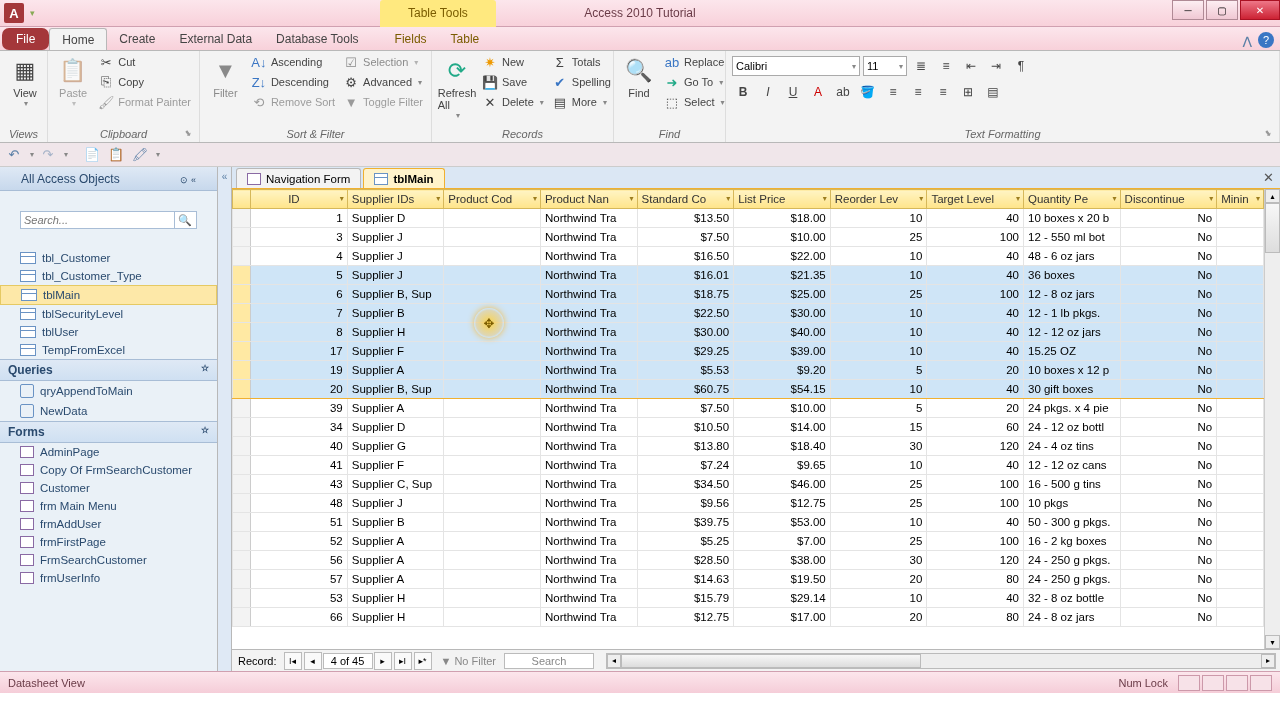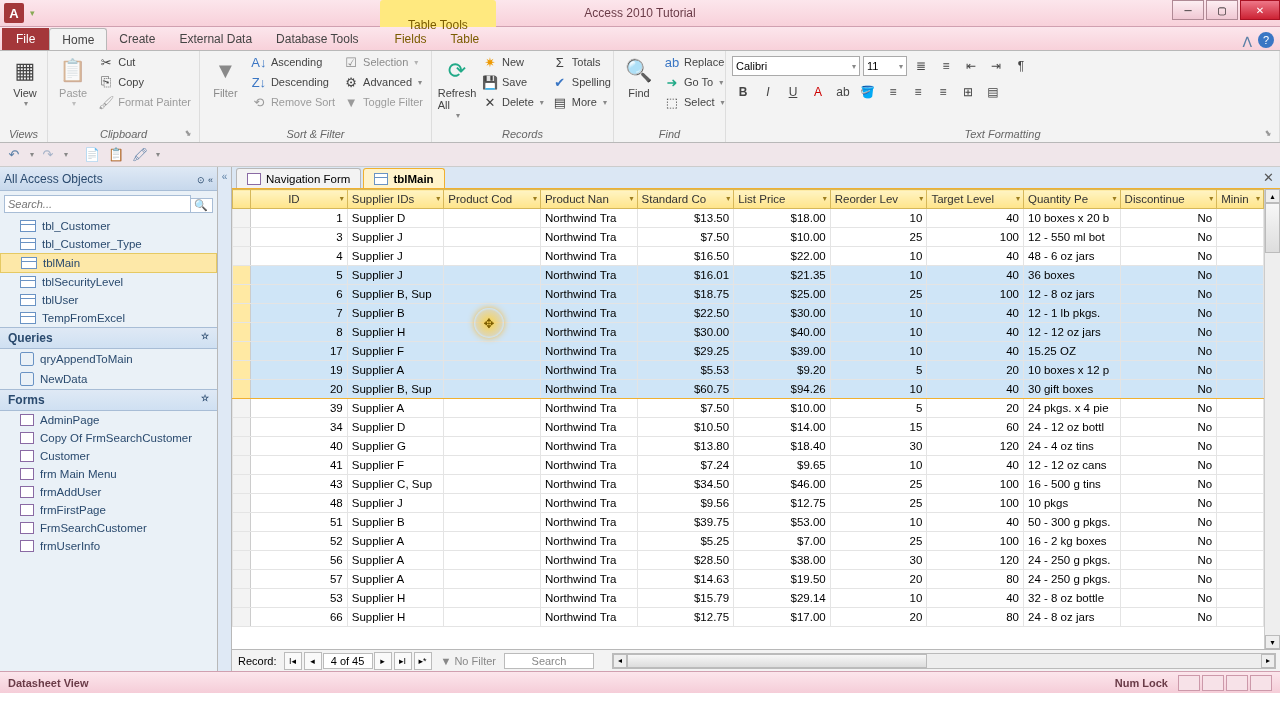--- a/index.html
+++ b/index.html
@@ -1,29 +1,29 @@
 <!DOCTYPE html>
 <html><head>
 <meta charset="utf-8">
 <style>
 * { box-sizing: border-box; margin: 0; padding: 0; font-family: "Segoe UI", Tahoma, sans-serif; }
 body { width: 1280px; height: 720px; overflow: hidden; background: #fff; font-size: 12px; }
 
 
 .titlebar { height: 27px; background: linear-gradient(#fce6ec, #f8d1da); display: flex; align-items: center; position: relative; border-bottom: 1px solid #d0a0b0; }
 .titlebar .app-icon { width: 20px; height: 20px; margin: 0 4px; background: #a4373a; color: #fff; display: flex; align-items: center; justify-content: center; font-weight: bold; border-radius: 2px; font-size: 13px; }
-.titlebar .table-tools { position: absolute; left: 380px; top: 0; height: 27px; background: #ffe97f; padding: 12px 28px; line-height: 27px; border-radius: 3px 3px 0 0; color: #7a5c00; font-size: 12px; }
+.titlebar .table-tools { position: absolute; left: 380px; top: 0; height: 27px; background: #ffe97f; padding: 0 28px; line-height: 27px; border-radius: 3px 3px 0 0; color: #7a5c00; font-size: 12px; }
 .titlebar .app-title { position: absolute; left: 50%; transform: translateX(-50%); color: #6a3b47; font-size: 12px; }
 .titlebar .win-controls { position: absolute; right: 0; top: 0; display: flex; }
 .titlebar .win-btn { width: 32px; height: 20px; border: 1px solid #b08a95; background: linear-gradient(#fdeef2,#f0c8d3); display:flex; align-items:center; justify-content:center; font-size:10px; margin-left:2px; }
 .titlebar .win-btn.close { background: linear-gradient(#e78, #c23); color:#fff; border-color:#a12; width:40px; }
 
 
 .ribbon-tabs { height: 24px; background: linear-gradient(#fce6ec, #f8d1da); display: flex; align-items: flex-end; border-bottom: 1px solid #b8b8b8; }
-.file-tab { background: #a4373a; color: #fff; padding: 3px 14px; font-size: 12px; margin-left: 2px; height: 22px; display:flex; align-items:center; }
+.file-tab { background: #a4373a; color: #fff; padding: 3px 14px; font-size: 12px; margin-left: 2px; height: 22px; display:flex; align-items:center;border-radius:7px; }
 .rtab { padding: 3px 12px; font-size: 12px; color: #444; height: 22px; display:flex; align-items:center; cursor:default; }
 .rtab.active { background: #f3f3f3; border: 1px solid #b8b8b8; border-bottom: none; border-radius: 3px 3px 0 0; }
 .rtab.context { color: #7a5c00; }
 .ribbon-tabs .spacer { flex: 1; }
 .ribbon-help { padding: 0 6px; color:#5a7fa6; font-size:14px; }
 
 
 .ribbon { height: 92px; background: #f3f3f3; border-bottom: 1px solid #b8b8b8; display: flex; }
 .rgroup { border-right: 1px solid #ddd; display: flex; flex-direction: column; padding: 2px 6px 0; }
 .rgroup .body { flex:1; display:flex; align-items:flex-start; gap: 4px; }
@@ -39,22 +39,22 @@
 .fmt-row { display:flex; gap:3px; align-items:center; }
 .fmt-btn { width:22px; height:22px; border:1px solid transparent; display:flex; align-items:center; justify-content:center; font-size:12px; color:#444; }
 
 
 .qat { height: 24px; background: #f0e6ea; border-bottom:1px solid #ccc; display:flex; align-items:center; padding:0 4px; gap:4px; }
 .qat .q { width:20px; height:18px; display:flex; align-items:center; justify-content:center; color:#5a7fa6; font-size:13px; }
 
 
 .main { display:flex; height: 504px; }
 .navpane { width: 218px; border-right:1px solid #b8b8b8; background:#eaf1f7; display:flex; flex-direction:column; }
-.np-header { background: linear-gradient(#dfe9f5,#c7d8ec); height:24px; display:flex; align-items:center; justify-content:space-between; padding:0 4px; border-bottom:1px solid #a8bdd6; font-size:12px; color:#2a4a6e; }
-.np-search { padding:4px; display:flex;align-items:flex-end; }
+.np-header { background: linear-gradient(#dfe9f5,#c7d8ec); height:24px; display:flex; align-items:center; justify-content:space-between; padding:0 21px; border-bottom:1px solid #a8bdd6; font-size:12px; color:#2a4a6e; }
+.np-search { padding:20px; display:flex; }
 .np-search input { flex:1; border:1px solid #a8bdd6; height:18px; font-size:11px; font-style:italic; padding:0 3px; color:#888; }
 .np-search .sb { width:22px; border:1px solid #a8bdd6; border-left:none; display:flex; align-items:center; justify-content:center; background:#fff; font-size:11px; }
 .np-list { flex:1; overflow:hidden; }
 .np-item { display:flex; align-items:center; gap:6px; padding:3px 8px 3px 20px; font-size:11.5px; color:#2a4a6e; }
 .np-item.sel { background:#fde8a8; border:1px solid #e5c963; }
 .np-group { background: linear-gradient(#dfe9f5,#cfe0f2); padding:3px 8px; font-size:12px; font-weight:bold; color:#2a4a6e; display:flex; justify-content:space-between; border-top:1px solid #a8bdd6; border-bottom:1px solid #a8bdd6; }
 .tbl-ico { display:inline-block; width:16px; height:12px; background:linear-gradient(#fff,#fff); border:1px solid #6a93c4; position:relative; }
 .tbl-ico::before { content:""; position:absolute; top:3px; left:0; right:0; height:1px; background:#6a93c4; }
 .qry-ico { display:inline-block; width:14px; height:14px; border:1px solid #6a93c4; border-radius:2px; position:relative; }
 .frm-ico { display:inline-block; width:14px; height:12px; border:1px solid #8a6aa4; background:#fff; }
@@ -81,28 +81,28 @@
 table.grid tr.hlborder-bot td { border-bottom:1px solid #f0b030; }
 .cursor-hl { position:absolute; pointer-events:none; width:30px; height:30px; border-radius:50%; background:radial-gradient(rgba(255,210,60,.9), rgba(255,180,30,.3) 60%, transparent 70%); box-shadow:0 0 6px rgba(255,180,30,.8); }
 .cursor-hl::after { content:"✥"; position:absolute; left:50%; top:50%; transform:translate(-50%,-50%); font-size:13px; color:#7a5c00; }
 
 
 .recnav { height:22px; border-top:1px solid #b8b8b8; display:flex; align-items:center; font-size:11px; background:#f3f3f3; }
 .recnav .lbl { padding:0 6px; }
 .recnav .nbtn { width:18px; height:18px; border:1px solid #bbb; display:flex; align-items:center; justify-content:center; background:#fafafa; font-size:9px; margin:0 1px; }
 .recnav input { width:50px; height:16px; border:1px solid #bbb; text-align:center; font-size:11px; }
 .recnav .filter { margin:0 8px; display:flex; align-items:center; gap:3px; color:#888; }
-.recnav .srch { border:1px solid #bbb; height:16px; width:90px; padding:0 3px; color:#888; font-size:11px; margin-right:14px;text-align:center;}
+.recnav .srch { border:1px solid #bbb; height:16px; width:90px; padding:0 3px; color:#888; font-size:11px; margin-right:8px;text-align:center;}
 .recnav .hscroll { flex:1; height:16px; border:1px solid #bbb; background:#eee; position:relative; margin:0 4px; }
 .recnav .hscroll .thumb { position:absolute; left:14px; top:0; height:14px; width:300px; background:linear-gradient(#f7f7f7,#ddd); border:1px solid #bbb; }
 .recnav .hscroll .sb { position:absolute; top:0; width:14px; height:14px; background:#eee; border:1px solid #bbb; display:flex; align-items:center; justify-content:center; font-size:8px; }
 .recnav .hscroll .sb.l { left:0; } .recnav .hscroll .sb.r { right:0; }
 
 
-.status { height:22px; background:linear-gradient(#fce6ec,#f5cdd8); border-top:1px solid #d0a0b0; display:flex; align-items:center; font-size:11px; color:#6a3b47; padding:0 8px; justify-content:space-between;font-weight:bold; }
+.status { height:22px; background:linear-gradient(#fce6ec,#f5cdd8); border-top:1px solid #d0a0b0; display:flex; align-items:center; font-size:11px; color:#6a3b47; padding:0 8px; justify-content:space-between; }
 .status .vbtns { display:flex; gap:2px; }
 .status .vb { width:22px; height:16px; border:1px solid #c9a; background:#f7e2e8; }
 
 .vscroll { width:16px; background:#eee; border-left:1px solid #ccc; position:relative; }
 .vscroll .sb { height:14px; border:1px solid #bbb; background:#eee; display:flex; align-items:center; justify-content:center; font-size:8px; }
 .vscroll .thumb { position:absolute; top:14px; left:0; right:0; height:50px; background:linear-gradient(#f7f7f7,#ddd); border:1px solid #bbb; }
 </style>
 </head>
 <body>
 
@@ -569,21 +569,21 @@
                 <td class="num">No</td>
                 <td></td>
               </tr>
               <tr class="hl hlborder-bot">
                 <td class="rowsel"></td>
                 <td class="num">20</td>
                 <td>Supplier B, Sup</td>
                 <td></td>
                 <td>Northwind Tra</td>
                 <td class="num">$60.75</td>
-                <td class="num">$94.26</td>
+                <td class="num">$54.15</td>
                 <td class="num">10</td>
                 <td class="num">40</td>
                 <td>30 gift boxes</td>
                 <td class="num">No</td>
                 <td></td>
               </tr>
               <tr class="">
                 <td class="rowsel"></td>
                 <td class="num">39</td>
                 <td>Supplier A</td>

